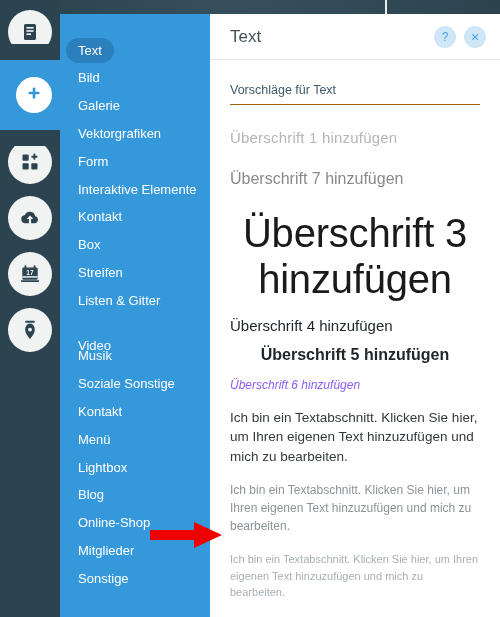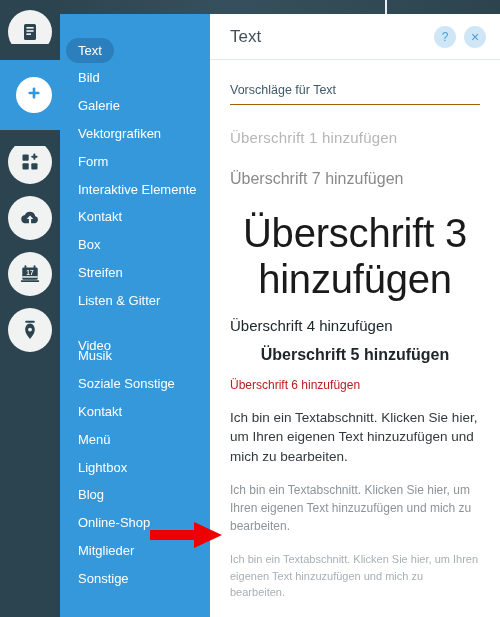--- a/index.html
+++ b/index.html
@@ -150,21 +150,21 @@
   #suggestions {
     position:relative; padding:0 20px;
   }
 
   .sample { cursor:pointer; }
   .s-h1 { margin-top:24px; font-size:15px; font-weight:400; color:#b6b6b6; letter-spacing:0.2px; }
   .s-h2 { margin-top:24px; font-size:16px; font-weight:400; color:#8a8a8a; }
   .s-h3 { margin-top:22px; font-size:40px; font-weight:400; color:#1a1a1a; line-height:1.16; letter-spacing:-0.2px;text-align:center; }
   .s-h4 { margin-top:14px; font-size:15px; font-weight:400; color:#20272b; }
   .s-h5 { margin-top:12px; font-size:16px; font-weight:700; color:#20272b;text-align:center; }
-  .s-h6 { margin-top:14px; font-size:12px; font-weight:400; color:#b91c1c; }
+  .s-h6 { margin-top:14px; font-size:12px; font-weight:400; color:#8b5cf6;font-style:italic; }
   .s-p1 { margin-top:16px; font-size:13.5px; color:#33393d; line-height:1.45; }
   .s-p2 { margin-top:15px; font-size:12px; color:#8d9499; line-height:1.5; }
   .s-p3 { margin-top:16px; font-size:11px; color:#a9afb3; line-height:1.5; }
 </style>
 </head>
 <body>
 
 <div id="canvas-bg"></div>
 <div id="canvas-left-dark"></div>
 <div id="canvas-photo"></div>

